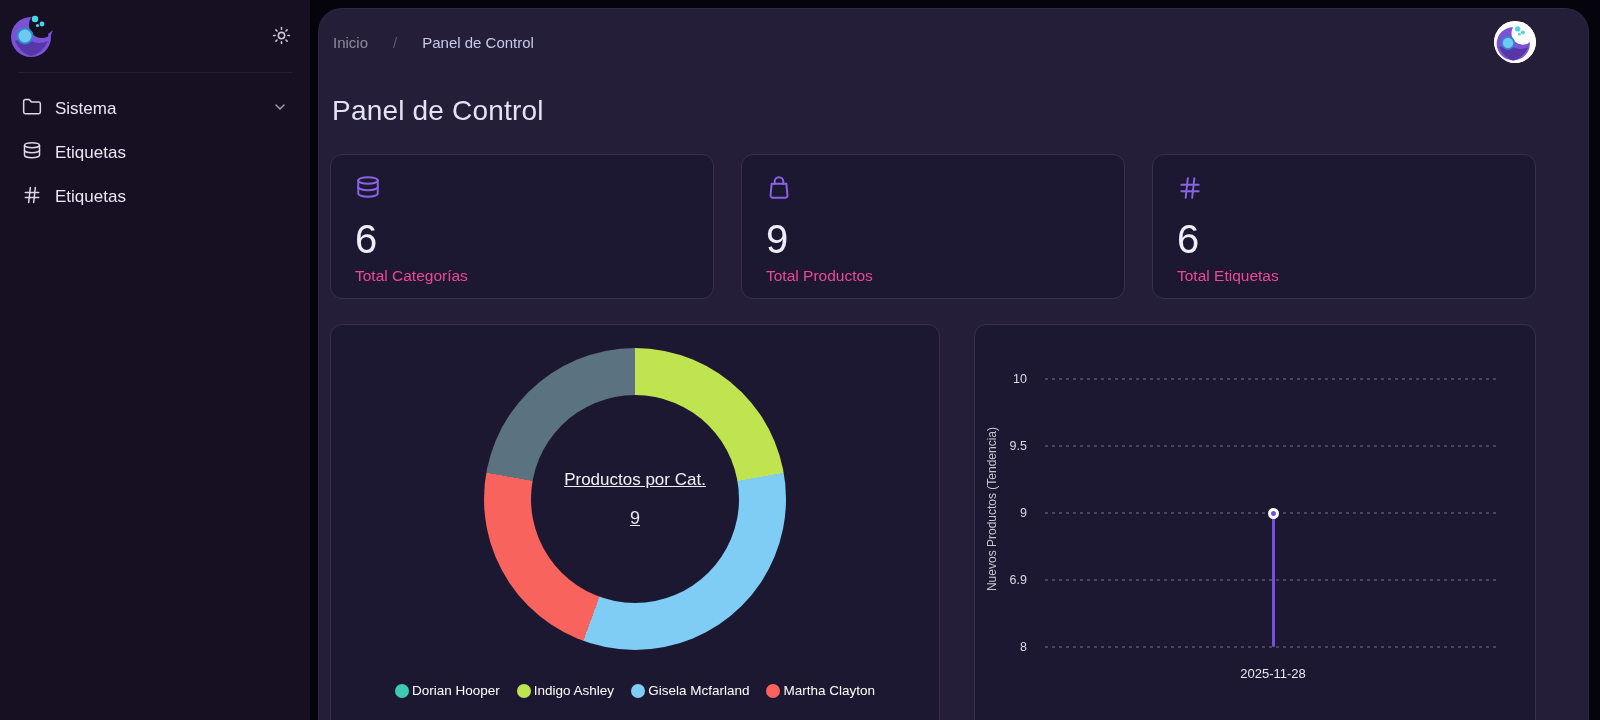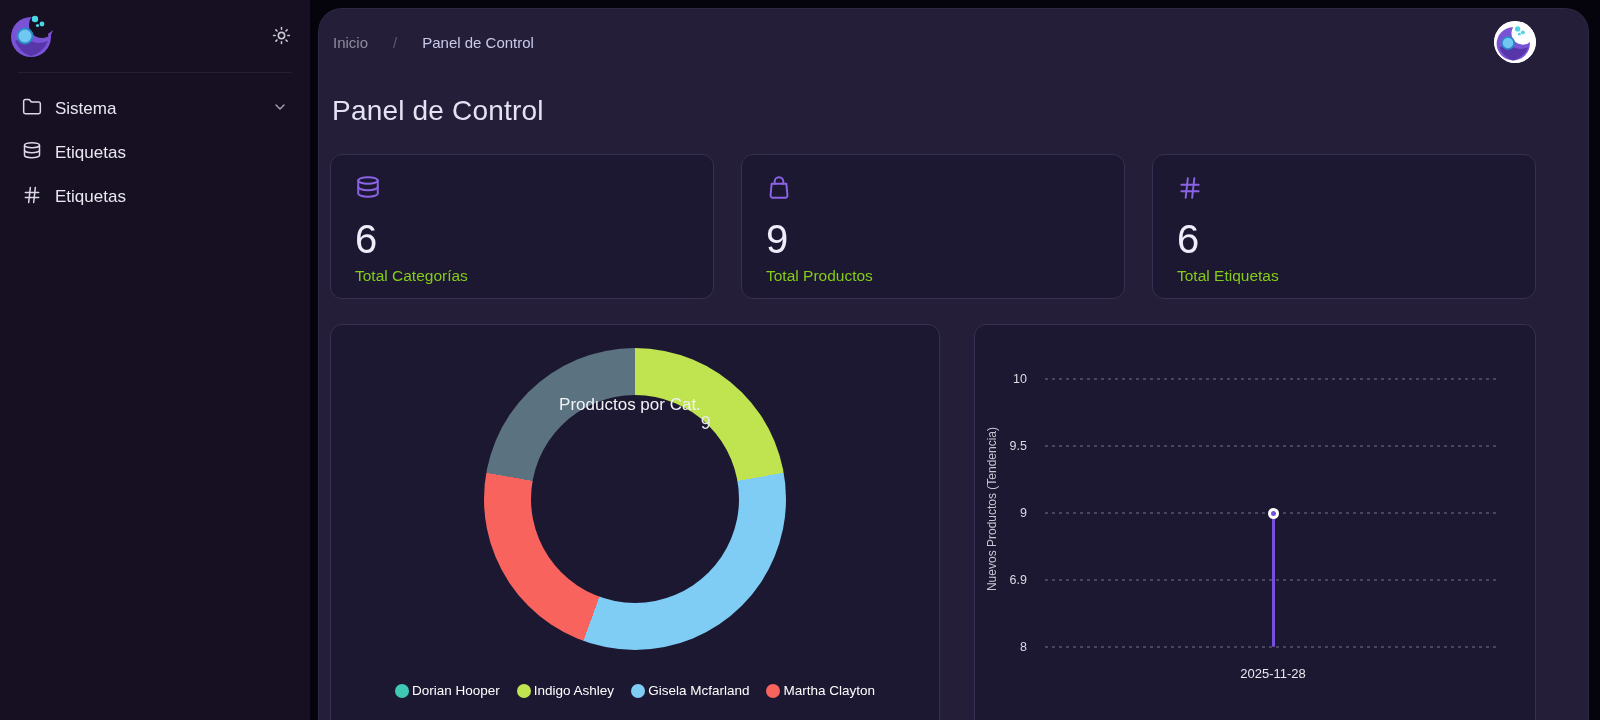--- a/index.html
+++ b/index.html
@@ -56,35 +56,35 @@
   .page-title { margin:32px 0 0 2px; font-size:28px; line-height:32px; font-weight:500; color:#e4e2f3; letter-spacing:.2px; }
 
   
   .stats-row { display:flex; gap:27px; margin-top:27px; }
   .card {
     background:#1d1831; border:1px solid #373052; border-radius:12px;
   }
   .stat-card { flex:1; height:145px; padding:20px 24px; }
   .stat-icon svg { width:26px; height:26px; stroke:#8a63e6; }
   .stat-value { font-size:40px; line-height:44px; font-weight:500; color:#eeedf9; margin-top:12px; }
-  .stat-label { font-size:15.5px; line-height:18px; color:#84cc16; margin-top:6px; }
+  .stat-label { font-size:15.5px; line-height:18px; color:#ec4899; margin-top:6px; }
 
   
   .charts-row { display:flex; gap:34px; margin-top:25px; }
   .donut-card { width:610px; height:430px; position:relative; flex:none; }
   .trend-card { flex:1; height:430px; position:relative; }
 
   
   .donut {
     width:302px; height:302px; border-radius:50%;
     margin:23px auto 0; position:relative;
   }
   .donut-hole {
     position:absolute; inset:47px; background:#1d1831; border-radius:50%;
-    display:flex; flex-direction:row; justify-content:center; text-align:center;
+    display:flex; flex-direction:column; justify-content:center; text-align:center;text-decoration:underline;
   }
   .donut-title { font-size:17px; color:#f2f1f7; }
   .donut-value { font-size:18px; color:#e9e8f0; margin-top:18px; }
   .legend {
     position:absolute; left:0; right:0; top:358px;
     display:flex; justify-content:center; gap:17px;
   }
   .legend-item { display:flex; align-items:center; gap:3px; cursor:pointer; }
   .swatch { width:14px; height:14px; border-radius:50%; flex:none; }
   .legend-label { font-size:13.5px; color:#ffffff; }

